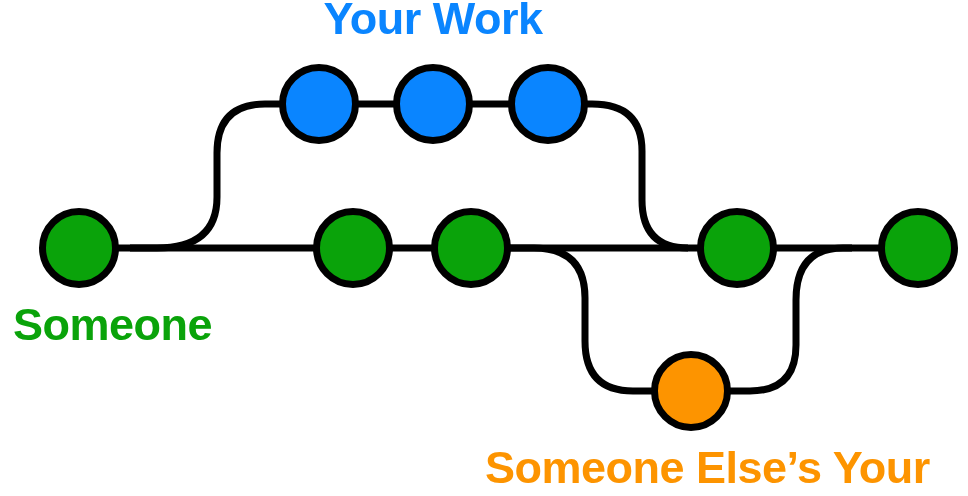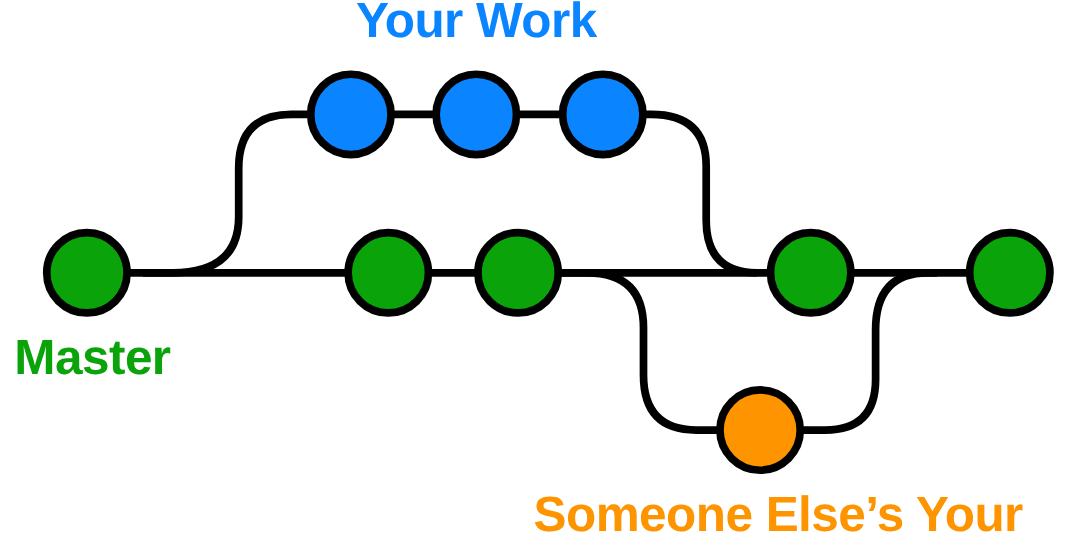--- a/index.html
+++ b/index.html
@@ -63,17 +63,17 @@
         <circle cx="918" cy="248" r="36.5" fill="#0aa30a" stroke="#000000" stroke-width="7"></circle>
         <circle cx="319" cy="104" r="36.5" fill="#0a85ff" stroke="#000000" stroke-width="7"></circle>
         <circle cx="433" cy="104" r="36.5" fill="#0a85ff" stroke="#000000" stroke-width="7"></circle>
         <circle cx="548" cy="104" r="36.5" fill="#0a85ff" stroke="#000000" stroke-width="7"></circle>
         <circle cx="691" cy="391" r="36.5" fill="#fd9400" stroke="#000000" stroke-width="7"></circle>
       </g>
   </svg>
 
   <div class="branch-label label-your-work" style="color: rgb(10, 133, 255);">Your Work</div>
 
-  <div class="branch-label label-master" style="color: rgb(10, 163, 10);">Master</div>
+  <div class="branch-label label-master" style="color: rgb(10, 163, 10);">Someone</div>
 
   <div class="branch-label label-someone-else" style="color: rgb(253, 148, 0);">Someone Else’s Your</div>
 
 </div>
 
 </body></html>

